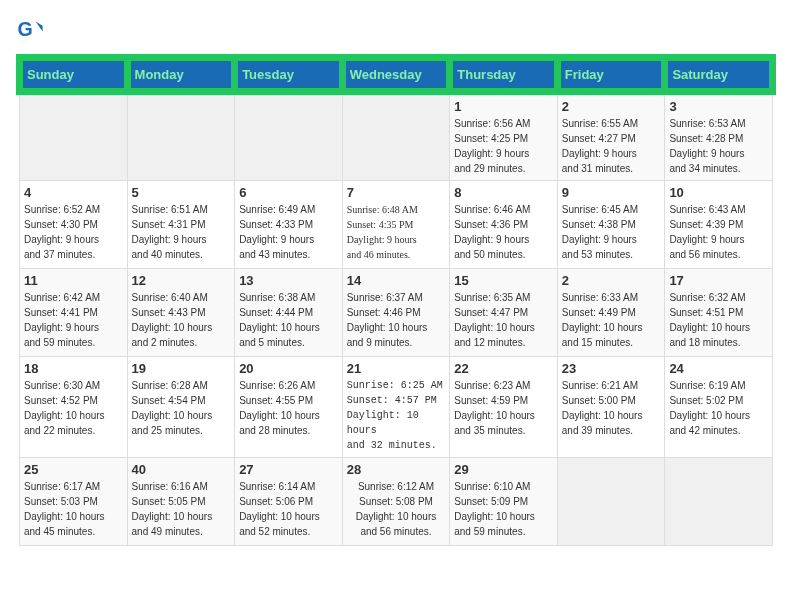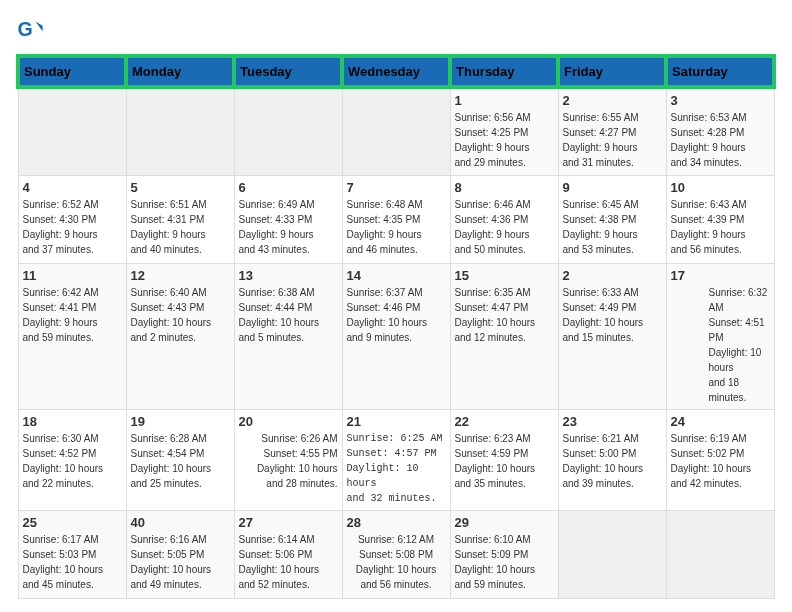--- a/index.html
+++ b/index.html
@@ -37,26 +37,26 @@
       font-size: 15px;
       color: #555;
     }
     table {
       width: 100%;
       border-collapse: collapse;
       table-layout: fixed;
     }
     thead tr th {
       background-color: #1a6bb5;
-      color: #000000;
+      color: #86efac;
       font-size: 13px;
       font-weight: bold;
       padding: 6px 4px;
       text-align: left;
-      border: 4px solid #22c55e;
+      border: 7px solid #22c55e;
     }
     tbody tr td {
       vertical-align: top;
       border: 1px solid #ddd;
       padding: 4px 4px;
       height: 88px;
       font-size: 10.5px;
       color: #333;
       background: #fff;
     }
@@ -157,21 +157,21 @@
         </td>
         <td>
           <span class="day-num">6</span>
           <div class="day-info" style="white-space: pre-line;">Sunrise: 6:49 AM
 Sunset: 4:33 PM
 Daylight: 9 hours
 and 43 minutes.</div>
         </td>
         <td>
           <span class="day-num">7</span>
-          <div class="day-info" style="white-space: pre-line;">Sunrise: 6:48 AM
+          <div class="day-info" style="white-space: pre-line; font-family: Liberation Serif, serif;">Sunrise: 6:48 AM
 Sunset: 4:35 PM
 Daylight: 9 hours
 and 46 minutes.</div>
         </td>
         <td>
           <span class="day-num">8</span>
           <div class="day-info" style="white-space: pre-line;">Sunrise: 6:46 AM
 Sunset: 4:36 PM
 Daylight: 9 hours
 and 50 minutes.</div>
@@ -229,21 +229,21 @@
         </td>
         <td>
           <span class="day-num">2</span>
           <div class="day-info" style="white-space: pre-line;">Sunrise: 6:33 AM
 Sunset: 4:49 PM
 Daylight: 10 hours
 and 15 minutes.</div>
         </td>
         <td>
           <span class="day-num">17</span>
-          <div class="day-info" style="white-space: pre-line; margin-left: 38px;">Sunrise: 6:32 AM
+          <div class="day-info" style="white-space: pre-line;">Sunrise: 6:32 AM
 Sunset: 4:51 PM
 Daylight: 10 hours
 and 18 minutes.</div>
         </td>
       </tr>
       <tr>
         <td>
           <span class="day-num">18</span>
           <div class="day-info" style="white-space: pre-line;">Sunrise: 6:30 AM
 Sunset: 4:52 PM
@@ -252,21 +252,21 @@
         </td>
         <td>
           <span class="day-num">19</span>
           <div class="day-info" style="white-space: pre-line;">Sunrise: 6:28 AM
 Sunset: 4:54 PM
 Daylight: 10 hours
 and 25 minutes.</div>
         </td>
         <td>
           <span class="day-num">20</span>
-          <div class="day-info" style="white-space: pre-line; text-align: right;">Sunrise: 6:26 AM
+          <div class="day-info" style="white-space: pre-line;">Sunrise: 6:26 AM
 Sunset: 4:55 PM
 Daylight: 10 hours
 and 28 minutes.</div>
         </td>
         <td>
           <span class="day-num">21</span>
           <div class="day-info" style="white-space: pre-line; font-family: Liberation Mono, monospace;">Sunrise: 6:25 AM
 Sunset: 4:57 PM
 Daylight: 10 hours
 and 32 minutes.</div>

